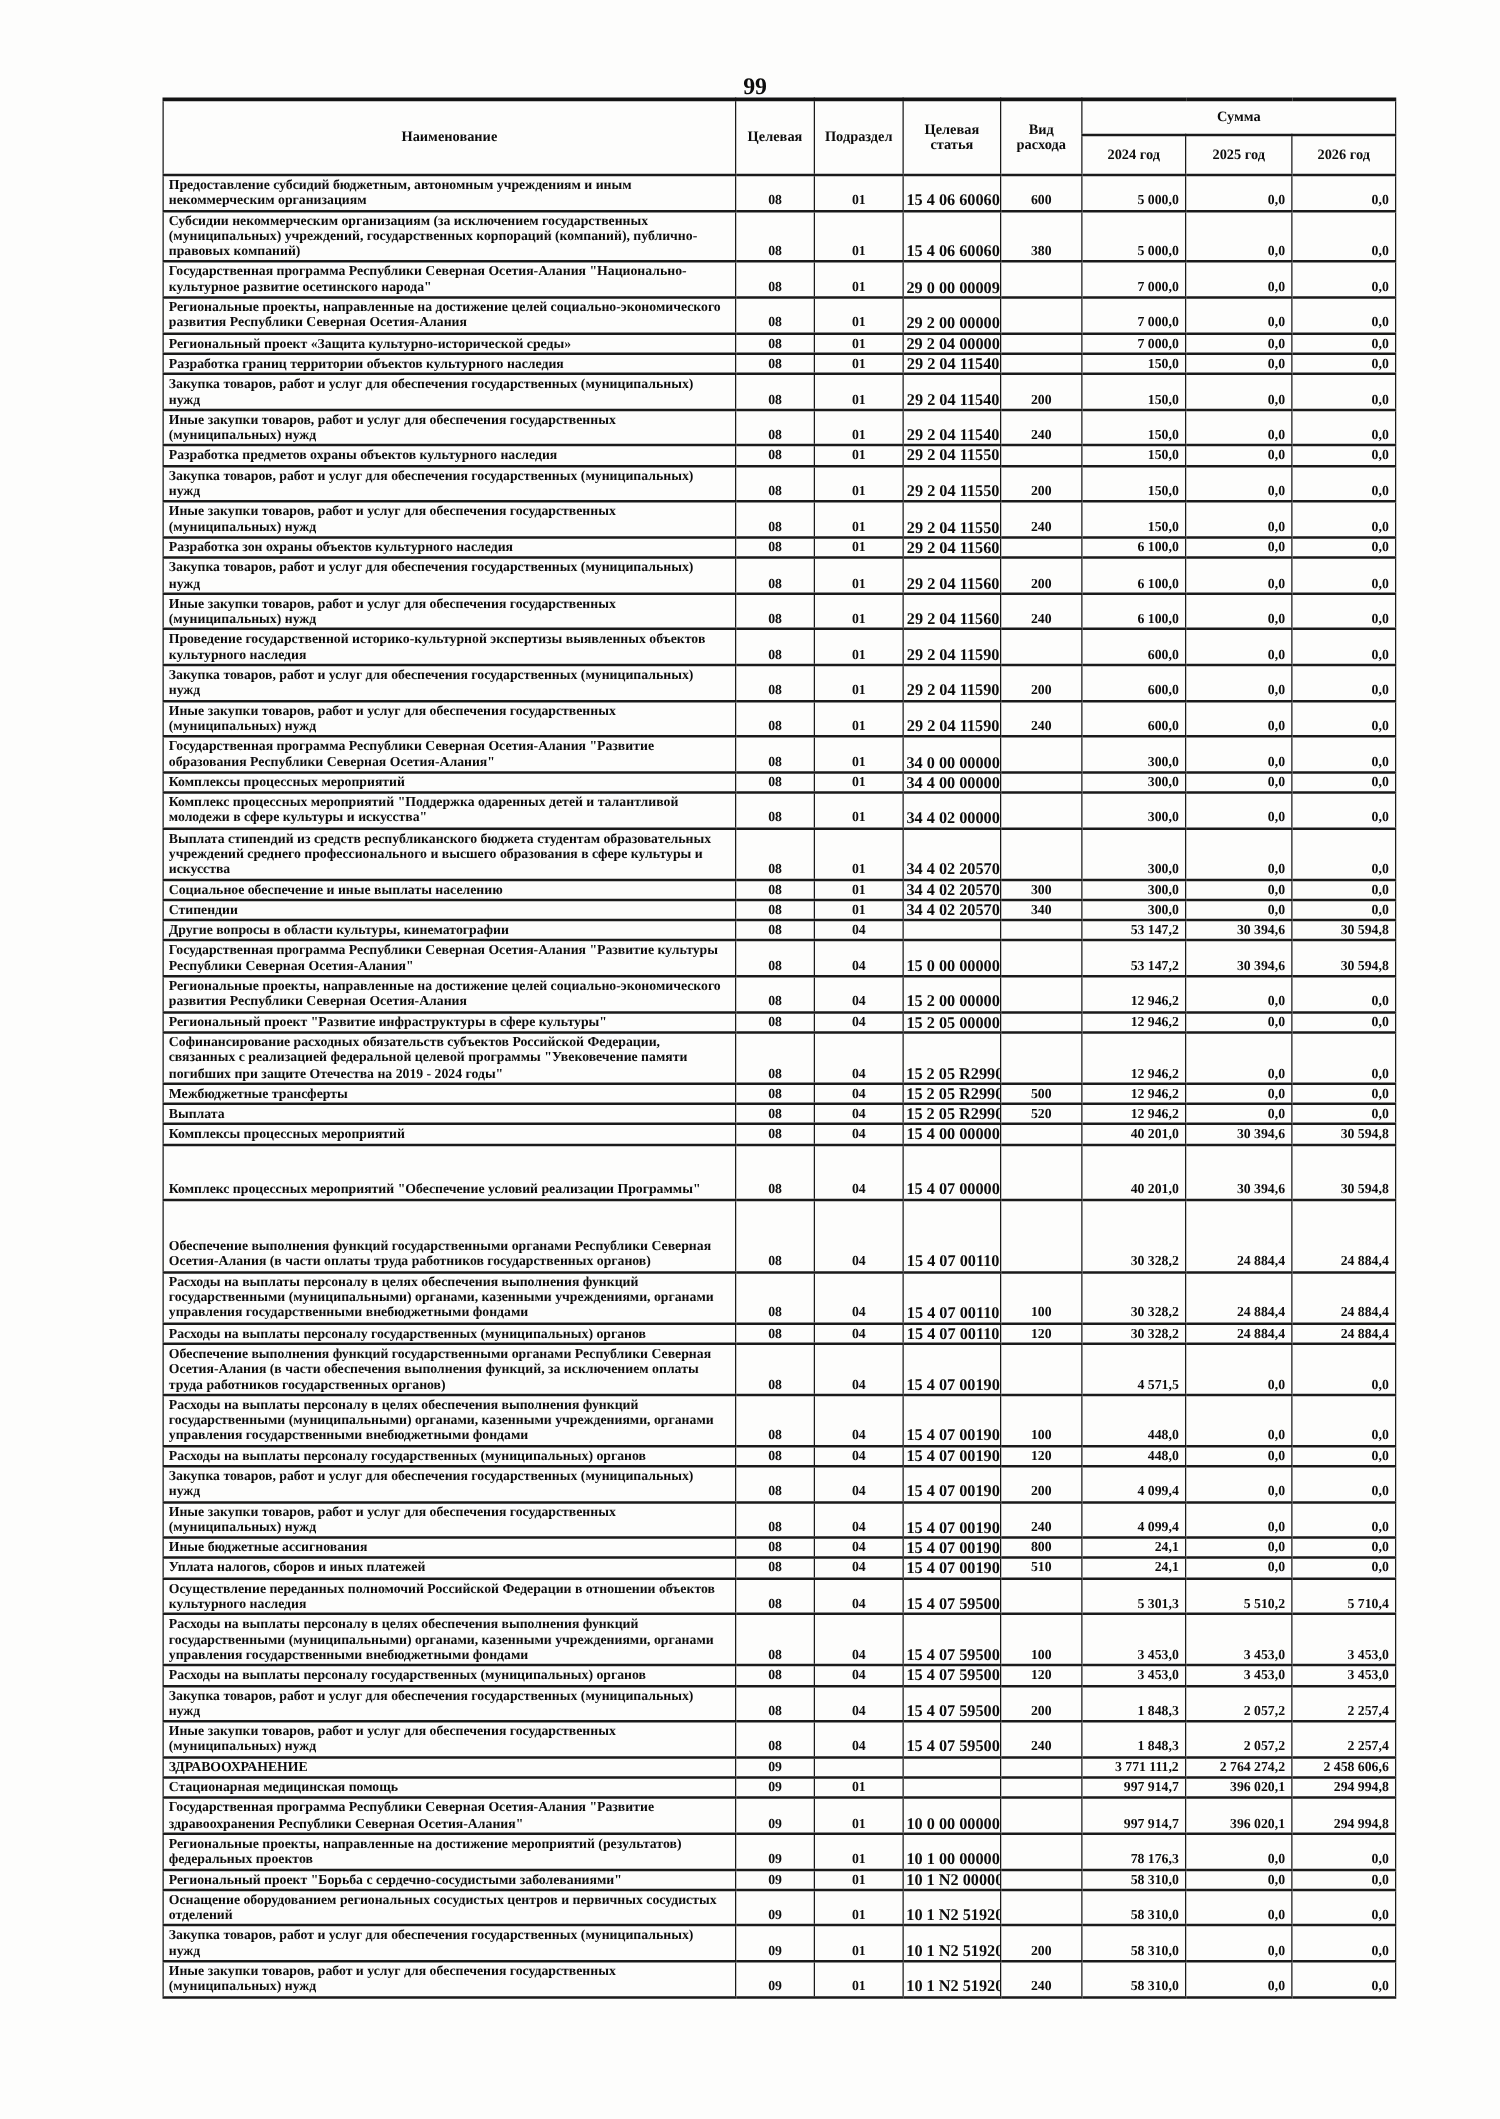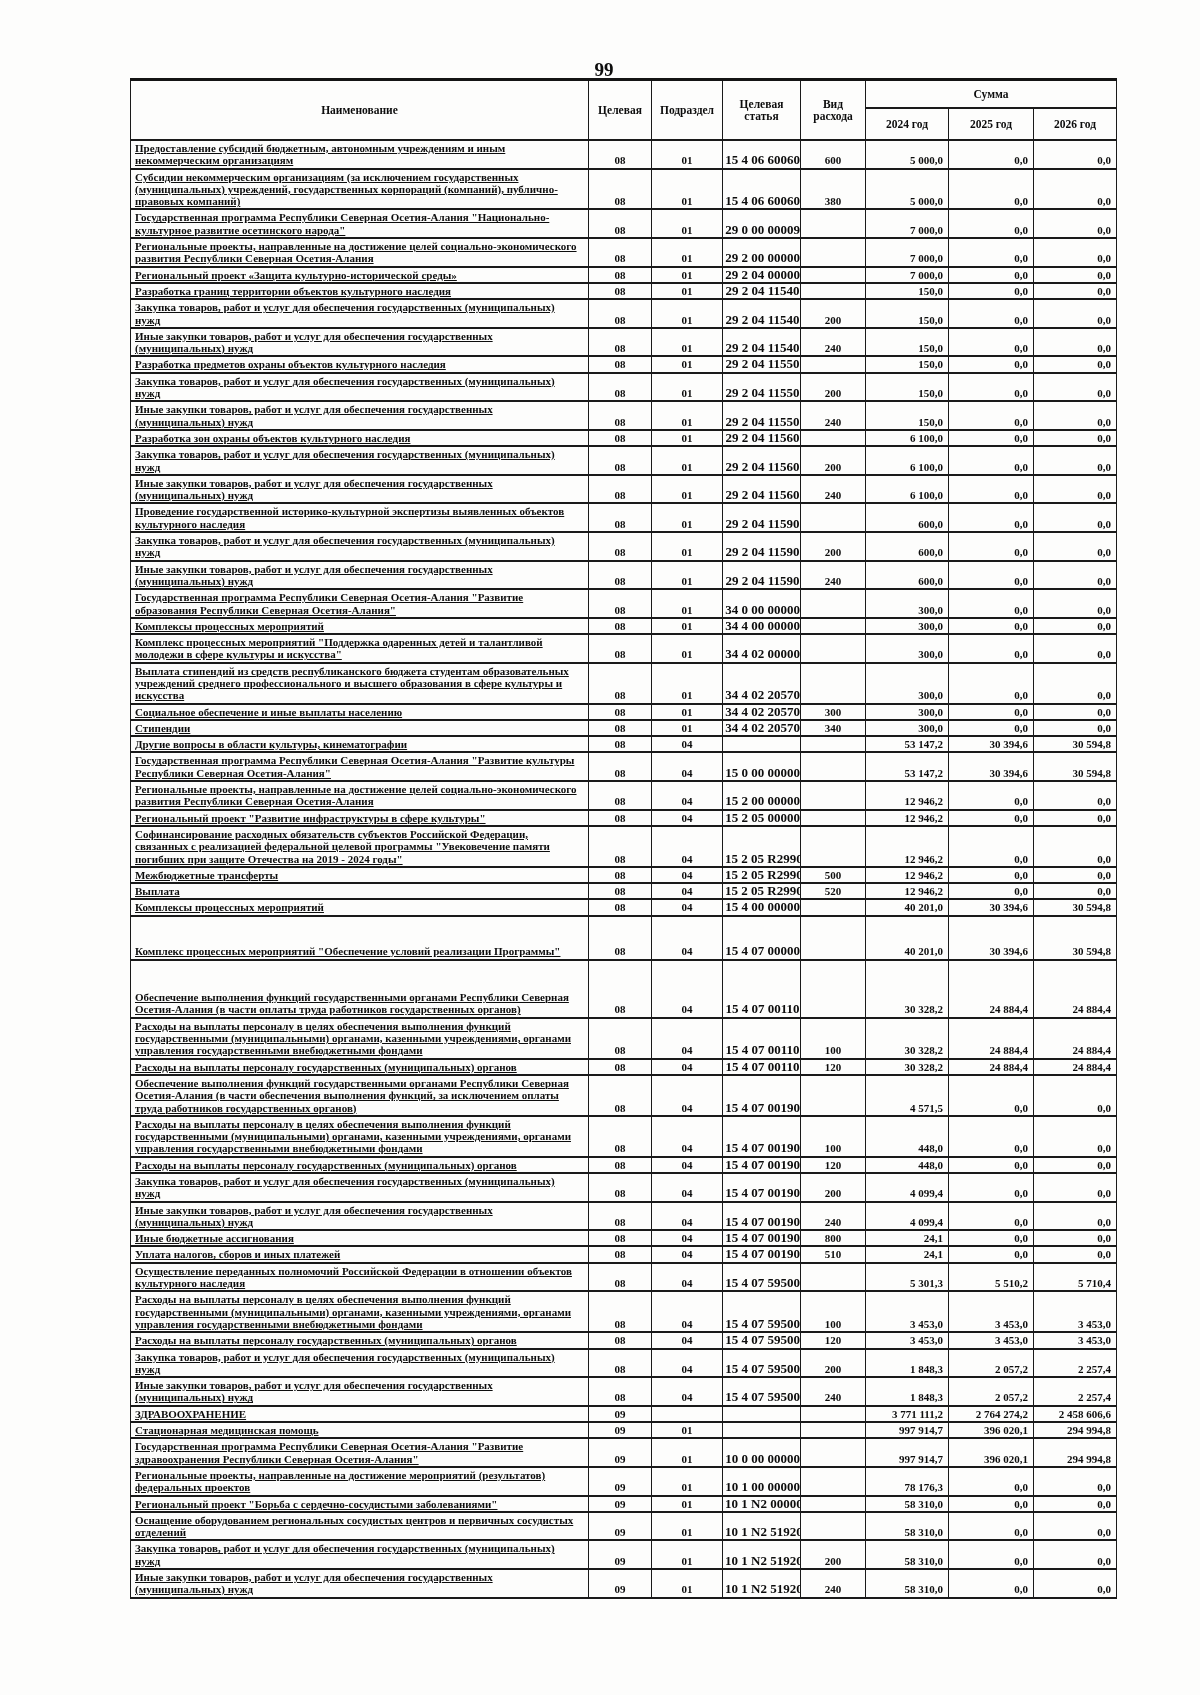--- a/index.html
+++ b/index.html
@@ -27,21 +27,21 @@
     font-weight:bold;font-size:11.5px;line-height:12.5px;
     text-align:center;vertical-align:middle;padding:2px 1px;
     border-bottom-width:2.5px;
   }
   thead tr.sum-row th{height:22px;}
   thead tr.years-row th{height:26px;border-top-width:1.5px;margin-top:36px;}
   tbody td{
     font-size:11px;line-height:12.3px;font-weight:bold;
     vertical-align:bottom;padding:1px 3px 1px 3px;
   }
-  td.name{text-align:left;padding-left:4px;padding-right:6px;text-decoration:underline;}
+  td.name{text-align:left;padding-left:4px;padding-right:6px;}
   td.c{text-align:center;}
   td.code{text-align:center;padding-left:2px;padding-right:0;font-size:13px;white-space:nowrap;}
   td.num{text-align:right;padding-right:5px;white-space:nowrap;}
 </style>
 </head>
 <body>
 
 <div class="page-number">99</div>
 
 <table class="budget">

